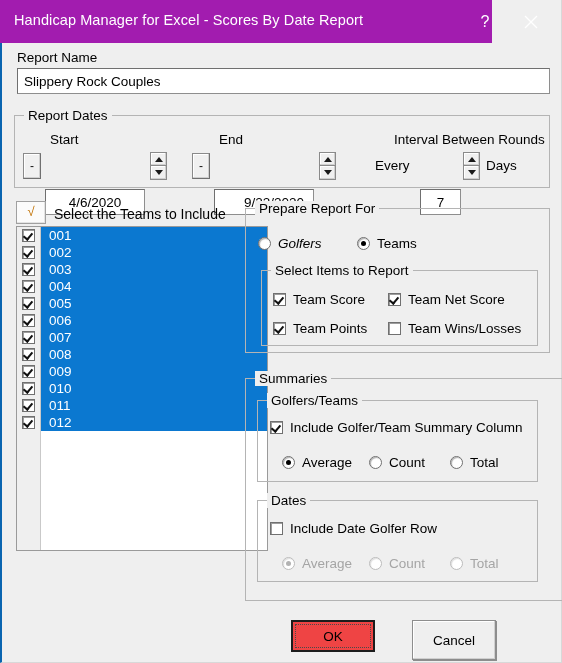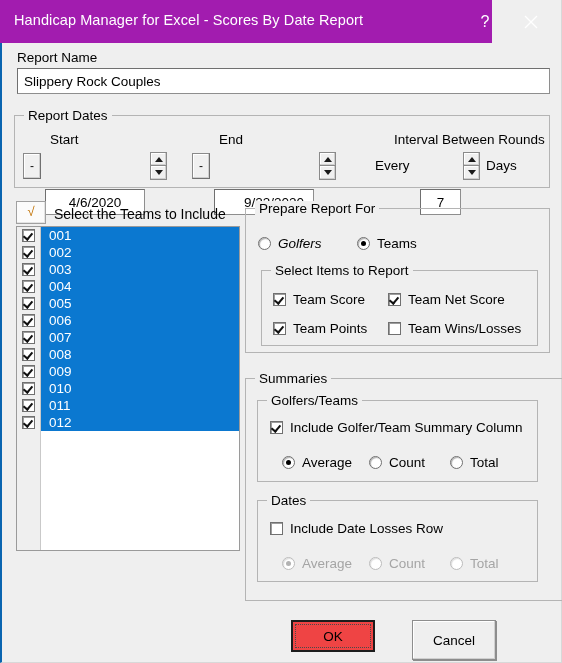--- a/index.html
+++ b/index.html
@@ -366,21 +366,21 @@
         <i class="arrow-dn"></i>
       </div>
   </div>
   <div class="label" style="left:484px; top:158px;">Days</div>
 
   <div class="selectall-btn" style="left:14px; top:201px;">
     <span class="glyph">√</span>
   </div>
   <div class="label" style="left:52px; top:206px; font-size:14px;">Select the Teams to Include</div>
 
-  <div class="listbox" style="left:14px; top:226px; width:224px; height:325px;">
+  <div class="listbox" style="left:14px; top:226px; width:252px; height:325px;">
     <div class="lb-gutter"></div>
     <div class="lb-rows" id="team-rows">
         <div class="lb-row">
           <div class="lb-sel" style="background: rgb(11, 120, 208);"></div>
           <span class="lb-check">
             <span class="winchk checked"></span>
           </span>
           <span class="lb-text">001</span>
         </div>
         <div class="lb-row">
@@ -519,21 +519,21 @@
   <div class="chkrow" style="left:448px; top:455px;">
     <span class="radio"></span>
     <span class="lbl">Total</span>
   </div>
 
   <div class="groupbox" style="left:255px; top:500px; width:281px; height:82px;">
     <div class="gb-title">Dates</div>
   </div>
   <div class="chkrow" style="left:268px; top:521px;">
     <span class="winchk"></span>
-    <span class="lbl">Include Date Losses Row</span>
+    <span class="lbl">Include Date Golfer Row</span>
   </div>
   <div class="chkrow" style="left:280px; top:556px;">
     <span class="radio disabled selected"></span>
     <span class="lbl disabled-text">Average</span>
   </div>
   <div class="chkrow" style="left:367px; top:556px;">
     <span class="radio disabled"></span>
     <span class="lbl disabled-text">Count</span>
   </div>
   <div class="chkrow" style="left:448px; top:556px;">

